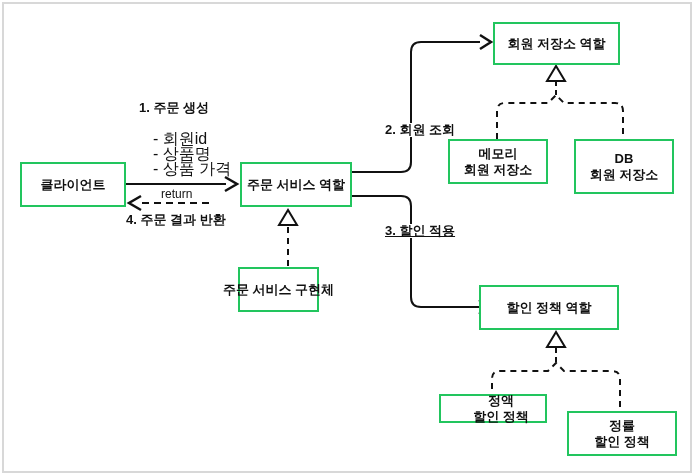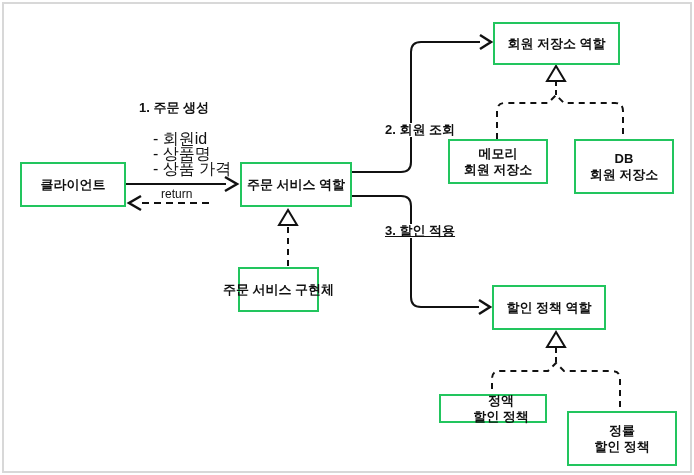--- a/index.html
+++ b/index.html
@@ -13,23 +13,23 @@
     position:absolute;box-sizing:border-box;border:2px solid #22c55e;background:#fff;
     display:flex;flex-direction:column;align-items:center;justify-content:center;
     font-weight:bold;font-size:13px;line-height:16px;text-align:center;white-space:nowrap;
   }
   #b-client{left:20px;top:162px;width:106px;height:45px;}
   #b-order-role{left:240px;top:162px;width:112px;height:45px;}
   #b-order-impl{left:238px;top:267px;width:81px;height:45px;}
   #b-member-role{left:493px;top:22px;width:127px;height:43px;}
   #b-memory{left:448px;top:139px;width:100px;height:45px;}
   #b-db{left:574px;top:139px;width:100px;height:55px;}
-  #b-discount-role{left:492px;top:285px;width:114px;height:45px;}
+  #b-discount-role{left:479px;top:285px;width:140px;height:45px;}
   #b-fixed{left:439px;top:394px;width:108px;height:29px;padding-left:16px;}
-  #b-rate{left:567px;top:411px;width:110px;height:55px;}
+  #b-rate{left:567px;top:411px;width:110px;height:45px;}
   .lbl{position:absolute;font-size:13px;font-weight:bold;white-space:nowrap;line-height:14px;}
   .lbl.onwire{background:#fff;padding:0 2px;margin-left:12px;}
   #l-step1{left:139px;top:101px;text-align:right;}
   #l-step1-items{left:153px;top:131px;font-size:16px;font-weight:normal;line-height:15px;}
   #l-step2{left:371px;top:123px;}
   #l-step3{left:371px;top:224px;text-decoration:underline;}
   #l-step4{left:126px;top:213px;}
   #l-return{left:161px;top:187px;font-size:12px;font-weight:normal;}
 </style>
 </head>
@@ -99,14 +99,15 @@
   </div>
 
   <div class="lbl" id="l-step1">1. 주문 생성</div>
   <div class="lbl" id="l-step1-items">
     <div>- 회원id</div>
     <div>- 상품명</div>
     <div>- 상품 가격</div>
   </div>
   <div class="lbl onwire" id="l-step2">2. 회원 조회</div>
   <div class="lbl onwire" id="l-step3">3. 할인 적용</div>
+  <div class="lbl" id="l-step4">4. 주문 결과 반환</div>
   <div class="lbl" id="l-return">return</div>
 </div>
 
 </body></html>

